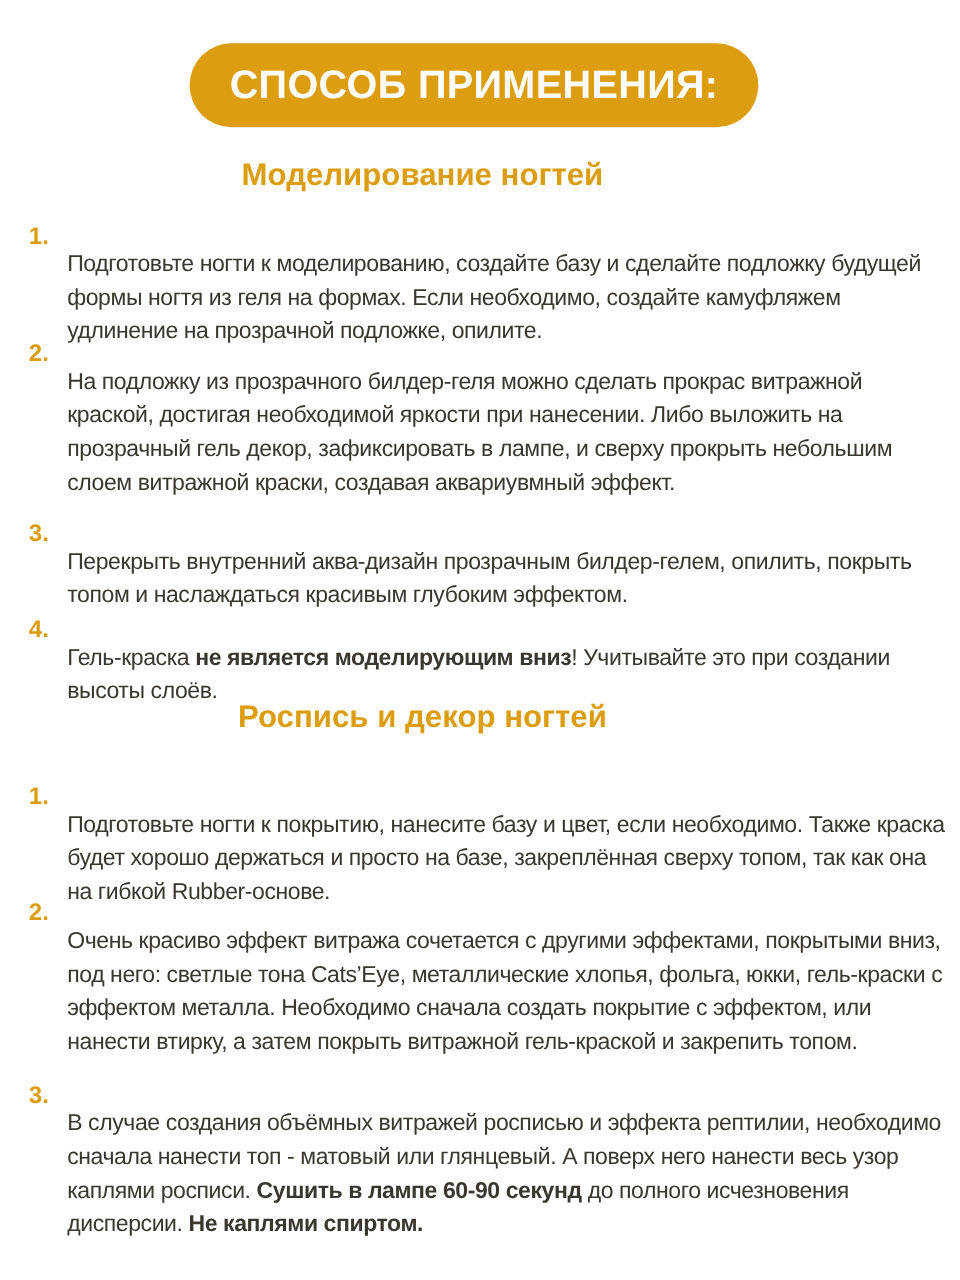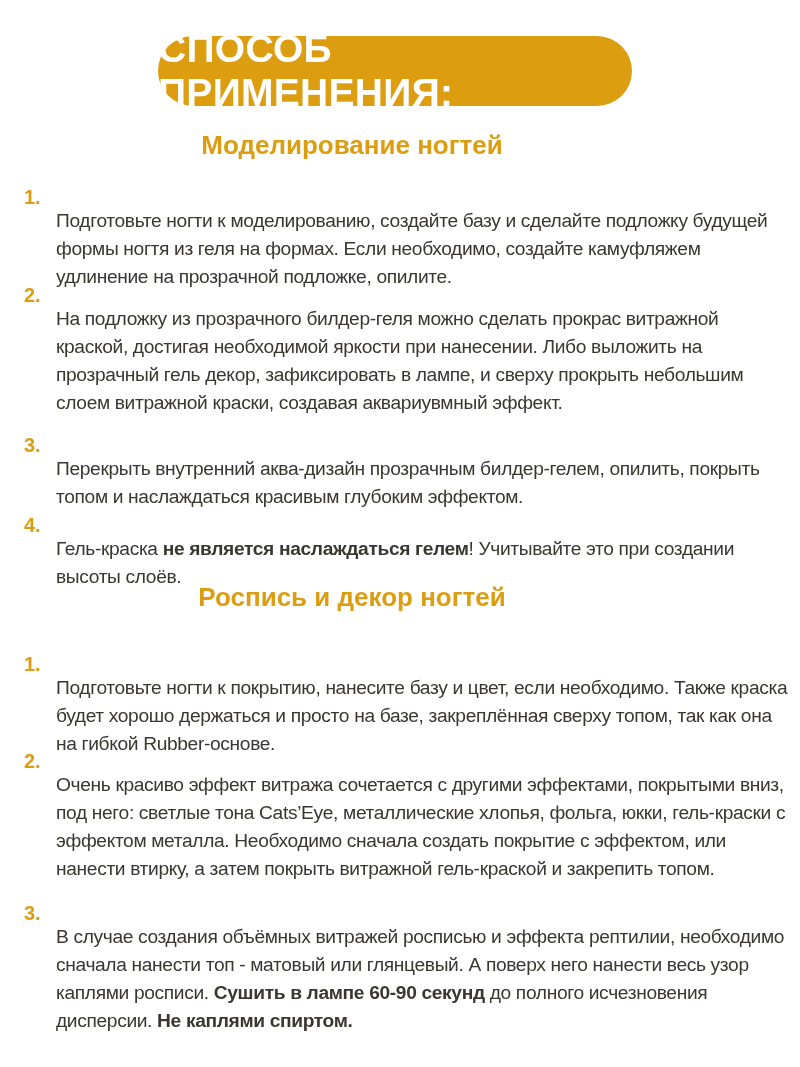--- a/index.html
+++ b/index.html
@@ -2,21 +2,21 @@
 <html><head>
   <meta charset="utf-8">
   <style>
     * { margin: 0; padding: 0; box-sizing: border-box; }
     html, body { width: 800px; height: 1067px; background: #ffffff; overflow: hidden; }
     body { font-family: "Liberation Sans", "DejaVu Sans", sans-serif; color: #3a3730; position: relative; }
     .pill {
       position: absolute; left: 158px; top: 36px; width: 474px; height: 70px;
       background: #dc9d10; border-radius: 35px;
       display: flex; align-items: center; justify-content: center;
-      color: #ffffff; font-size: 39px; font-weight: bold; letter-spacing: 0.3px;
+      color: #ffffff; font-size: 33px; font-weight: bold; letter-spacing: 0.3px;
     }
     .section-title {
       position: absolute; left: 0; width: 704px; text-align: center;
       color: #dc9d10; font-size: 26px; font-weight: bold;
     }
     .item { position: absolute; left: 24px; width: 770px; font-size: 19.2px; line-height: 28px; }
     .num {
       position: absolute; left: 0; top: 0; color: #dc9d10; font-weight: bold; font-size: 20px;
     }
     .txt { margin-left: 32px; letter-spacing: -0.35px; margin-top: 24px; }
@@ -41,21 +41,21 @@
   <div class="txt"><span>На подложку из прозрачного билдер-геля можно сделать прокрас витражной краской, достигая необходимой яркости при нанесении. Либо выложить на прозрачный гель декор, зафиксировать в лампе, и сверху прокрыть небольшим слоем витражной краски, создавая аквариувмный эффект.</span></div>
 </div>
 
 <div class="item" style="top:431px;">
   <span class="num">3.</span>
   <div class="txt"><span>Перекрыть внутренний аква-дизайн прозрачным билдер-гелем, опилить, покрыть топом и наслаждаться красивым глубоким эффектом.</span></div>
 </div>
 
 <div class="item" style="top:511px;">
   <span class="num">4.</span>
-  <div class="txt"><span>Гель-краска </span><b>не является наслаждаться гелем</b><span>! Учитывайте это при создании высоты слоёв.</span></div>
+  <div class="txt"><span>Гель-краска </span><b>не является моделирующим вниз</b><span>! Учитывайте это при создании высоты слоёв.</span></div>
 </div>
 
 <div class="section-title" style="top:582px;">Роспись и декор ногтей</div>
 
 <div class="item" style="top:650px;">
   <span class="num">1.</span>
   <div class="txt"><span>Подготовьте ногти к покрытию, нанесите базу и цвет, если необходимо. Также краска будет хорошо держаться и просто на базе, закреплённая сверху топом, так как она на гибкой Rubber-основе.</span></div>
 </div>
 
 <div class="item" style="top:747px;">

